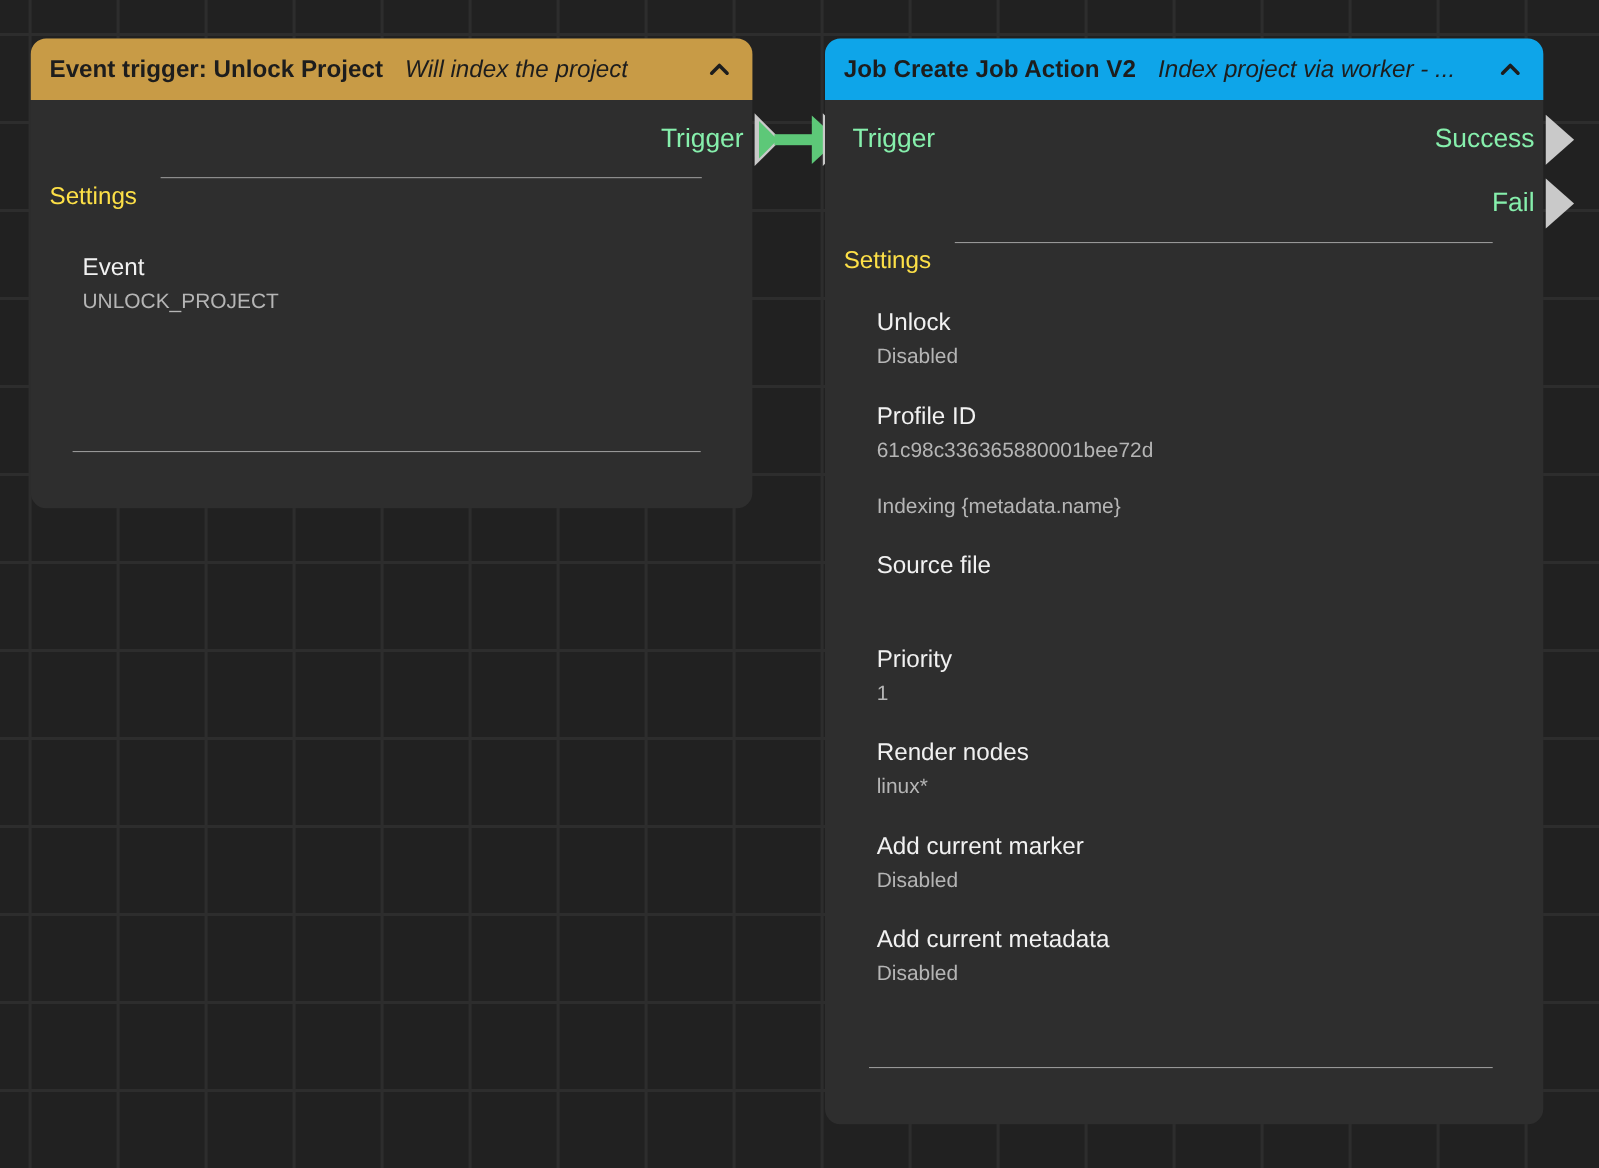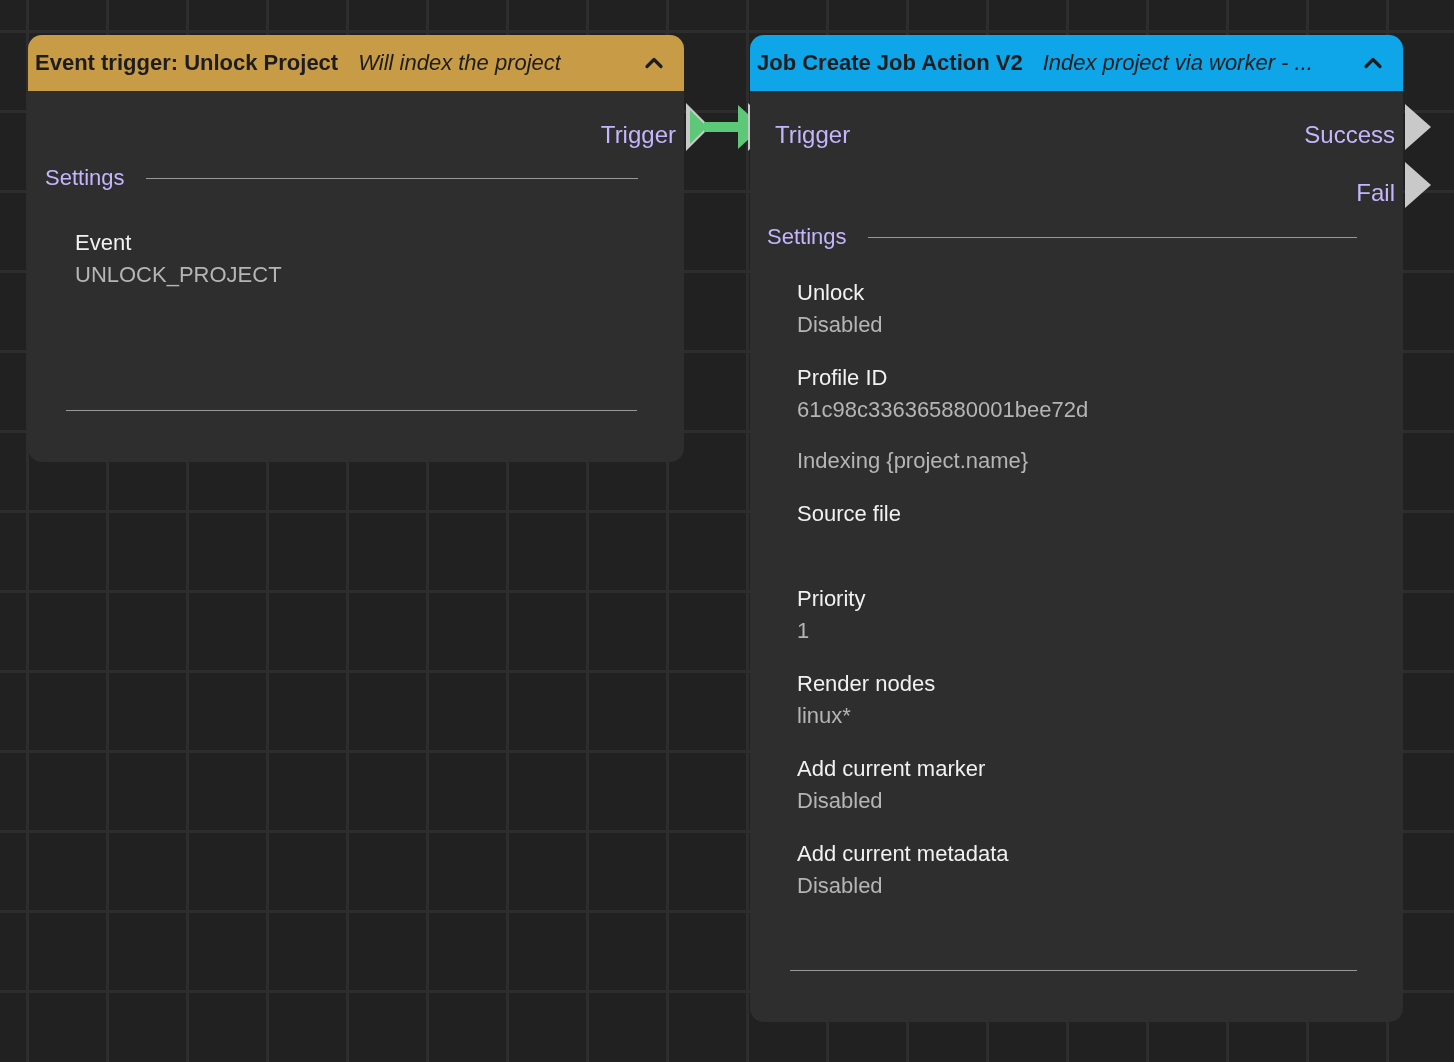--- a/index.html
+++ b/index.html
@@ -19,49 +19,49 @@
   .node {
     position:absolute;
     background:#2e2e2e;
     border-radius:14px;
     color:#f1f1f1;
   }
   .node-header {
     height:56px;
     border-radius:14px 14px 0 0;
     display:flex; align-items:center;
-    padding:0 20px 0 7px;
+    padding:0 20px 0 17px;
     color:#1d1d1d;
     font-size:22px; font-weight:600;
     white-space:nowrap; overflow:hidden;
     cursor:pointer;
   }
   .header-gold  { background:#c89b46; }
   .header-green { background:#0ea5e9; }
   .node-header .subtitle {
     font-style:italic; font-weight:500; margin-left:20px;
     overflow:hidden; text-overflow:ellipsis; flex:0 1 auto;
   }
   .node-header .chevron { margin-left:auto; padding-left:10px; flex:0 0 auto; display:flex; align-items:center; }
   .port-row {
     height:44px; margin-top:14px;
-    display:flex; align-items:flex-end;
-    font-size:24px; color:#c4b5fd;
+    display:flex; align-items:center;
+    font-size:24px; color:#86efac;
   }
   .port-row.out { justify-content:flex-end; padding-right:8px; }
   .section-head {
-    display:flex; align-items:center;
+    display:flex; align-items:flex-start;
     margin-top:12px; padding:0 46px 0 17px;
-    color:#c4b5fd; font-size:22px; line-height:34px;
+    color:#fde047; font-size:22px; line-height:34px;
   }
   .section-head .rule { flex:1; height:1px; background:#979797; margin-left:21px; }
   .fields { margin-top:31px; padding-left:47px; padding-right:40px; }
   .field { margin-bottom:21px; }
   .field-label { font-size:22px; line-height:34px; color:#f1f1f1; }
-  .field-value { font-size:22px; line-height:30px; min-height:30px; color:#b5b5b5; }
+  .field-value { font-size:19px; line-height:30px; min-height:30px; color:#b5b5b5; }
   .bottom-rule { position:absolute; height:1px; background:#979797; bottom:51px; }
   .node-left  .bottom-rule { left:38px; right:47px; }
   .node-right .bottom-rule { left:40px; right:46px; }
   .abs { position:absolute; }
   svg { display:block; }
 </style>
 </head>
 <body>
 
 <div class="canvas">
@@ -131,21 +131,21 @@
     <div class="fields" style="margin-top:22px;">
       <div class="field">
         <div class="field-label">Unlock</div>
         <div class="field-value">Disabled</div>
       </div>
       <div class="field">
         <div class="field-label">Profile ID</div>
         <div class="field-value">61c98c336365880001bee72d</div>
       </div>
       <div class="field">
-        <div class="field-value">Indexing {project.name}</div>
+        <div class="field-value">Indexing {metadata.name}</div>
       </div>
       <div class="field">
         <div class="field-label">Source file</div>
         <div class="field-value"></div>
       </div>
       <div class="field">
         <div class="field-label">Priority</div>
         <div class="field-value">1</div>
       </div>
       <div class="field">

